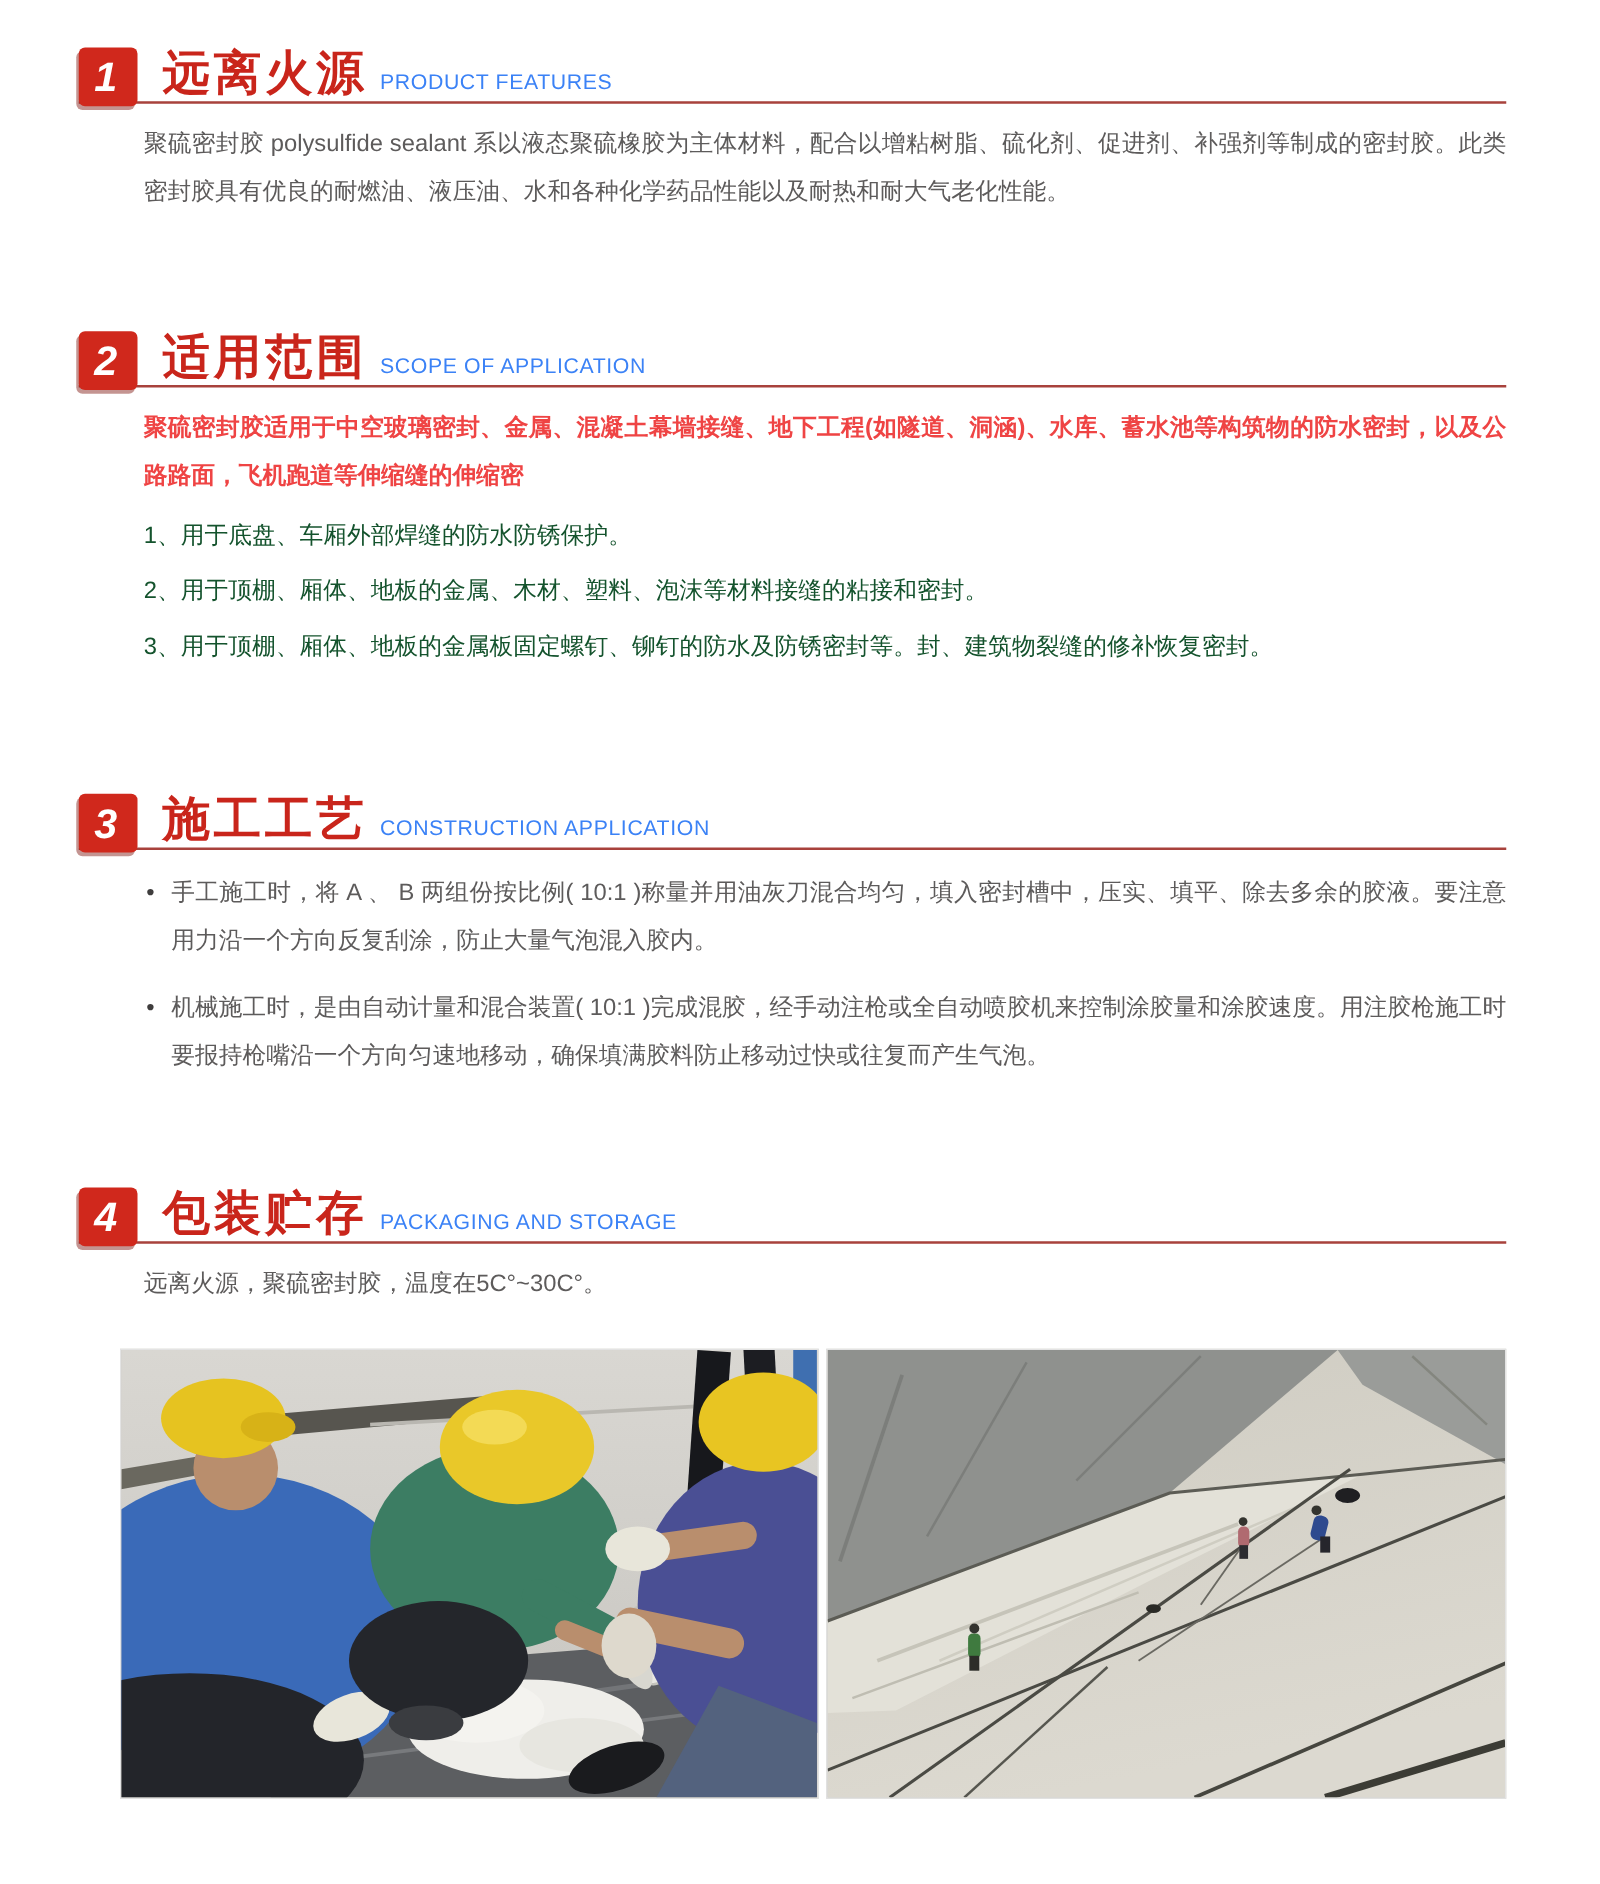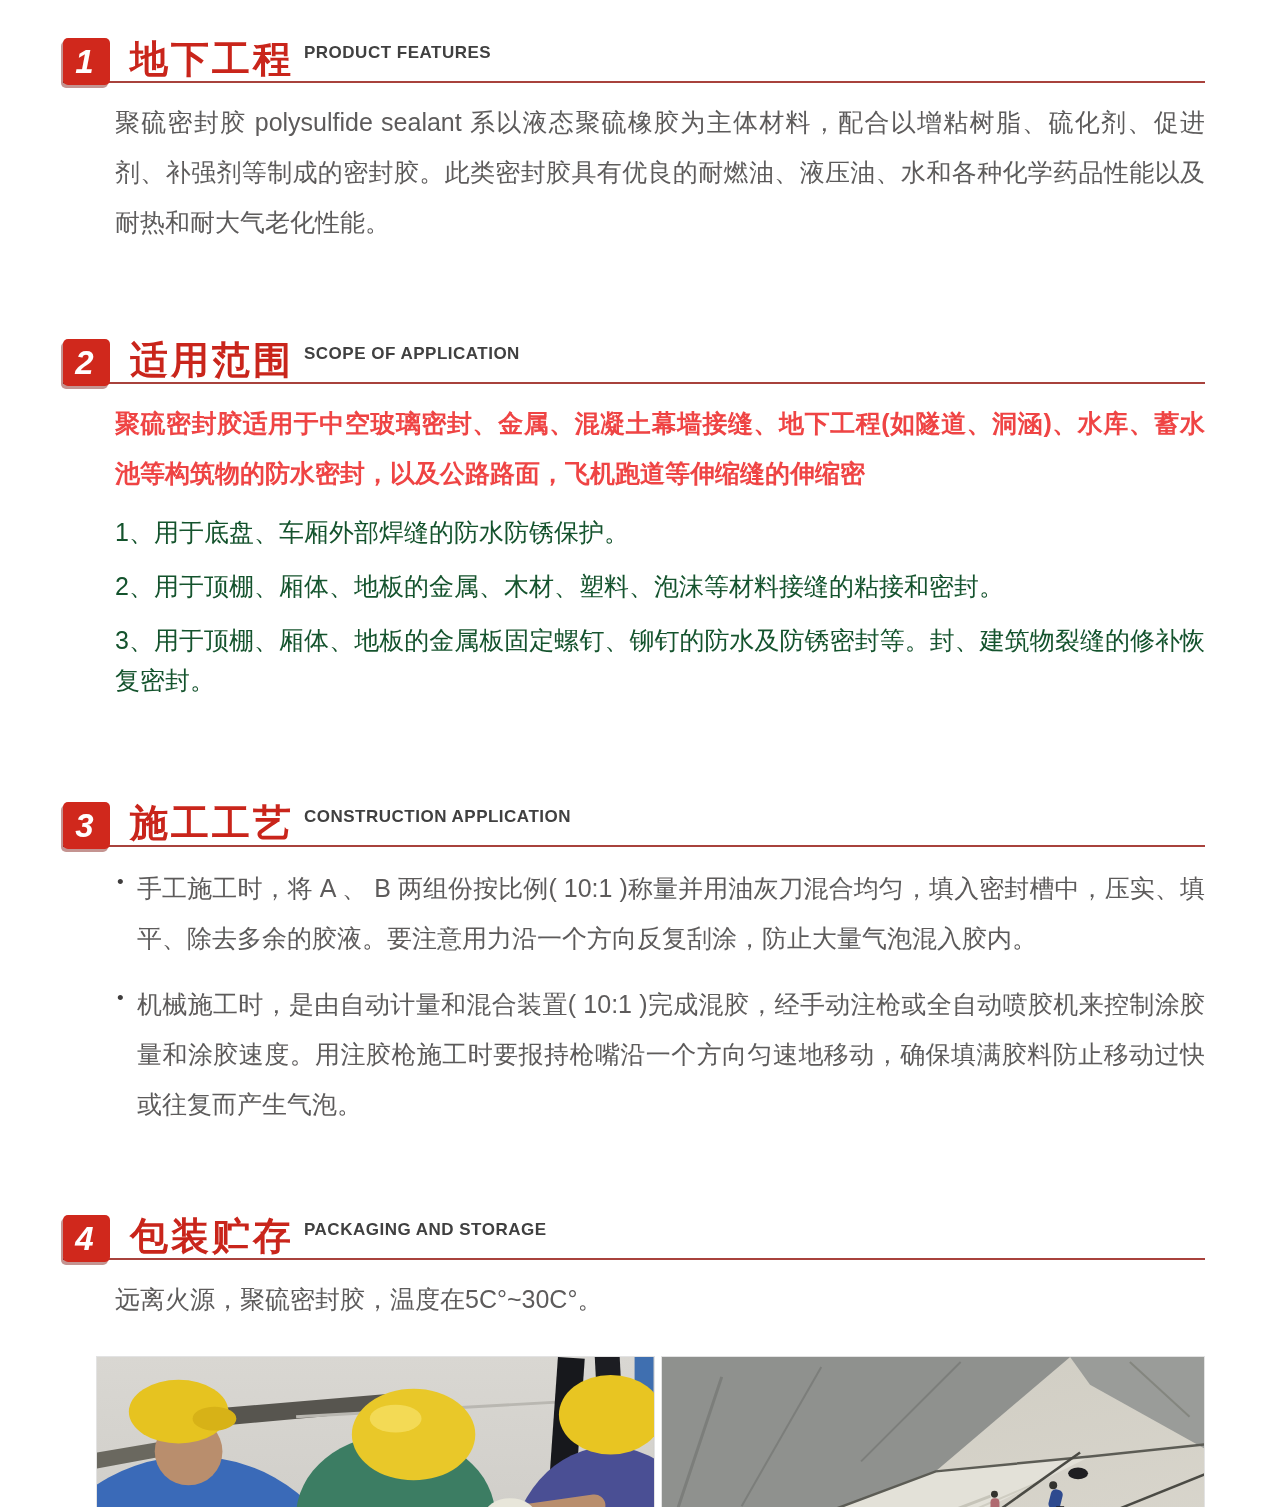--- a/index.html
+++ b/index.html
@@ -25,27 +25,27 @@
     margin-bottom:-4px;
     box-shadow:-2px 3px 0 rgba(125,18,10,0.45);
     padding-right:4px;
   }
   .title-zh {
     font-size:38px; font-weight:bold; color:#c9251b;
     letter-spacing:3px; line-height:1; margin-left:20px; padding-bottom:3px;
     white-space:nowrap;
   }
   .title-en {
-    font-size:17px; font-weight:bold; color:#404040;
-    letter-spacing:0.5px; margin-left:10px; padding-bottom:18px;
+    font-size:17px; font-weight:normal; color:#3b82f6;
+    letter-spacing:0.5px; margin-left:10px; padding-bottom:5px;
     white-space:nowrap;
   }
 
   
-  .sec-body { margin:14px 0 0 52px; font-size:25px; line-height:2.0; color:#5d5b5b; text-align:justify; }
+  .sec-body { margin:14px 0 0 52px; font-size:19px; line-height:2.0; color:#5d5b5b; text-align:justify; }
   .lead { font-weight:bold; color:#ef4444; }
   .num-list { margin-top:16px; }
   .num-item { margin-top:14px; line-height:1.6; color:#14532d; }
   .bullet-item { position:relative; padding-left:22px; margin-top:16px; }
   .bullet-item::before {
     content:"•"; position:absolute; left:2px; top:0;
     color:#3f3d3d; font-size:19px;
   }
   .sec2 { margin-top:92px; }
   .sec3 { margin-top:102px; }
@@ -61,21 +61,21 @@
   .photo-right { width:545px; }
 </style>
 </head>
 <body>
 
 <div class="page">
 
   <section>
     <div class="sec-header">
       <div class="num-badge">1</div>
-      <div class="title-zh">地下工程</div>
+      <div class="title-zh">远离火源</div>
       <div class="title-en">PRODUCT FEATURES</div>
     </div>
     <p class="sec-body">聚硫密封胶 polysulfide sealant 系以液态聚硫橡胶为主体材料，配合以增粘树脂、硫化剂、促进剂、补强剂等制成的密封胶。此类密封胶具有优良的耐燃油、液压油、水和各种化学药品性能以及耐热和耐大气老化性能。</p>
   </section>
 
   <section class="sec2">
     <div class="sec-header">
       <div class="num-badge">2</div>
       <div class="title-zh">适用范围</div>
       <div class="title-en">SCOPE OF APPLICATION</div>

